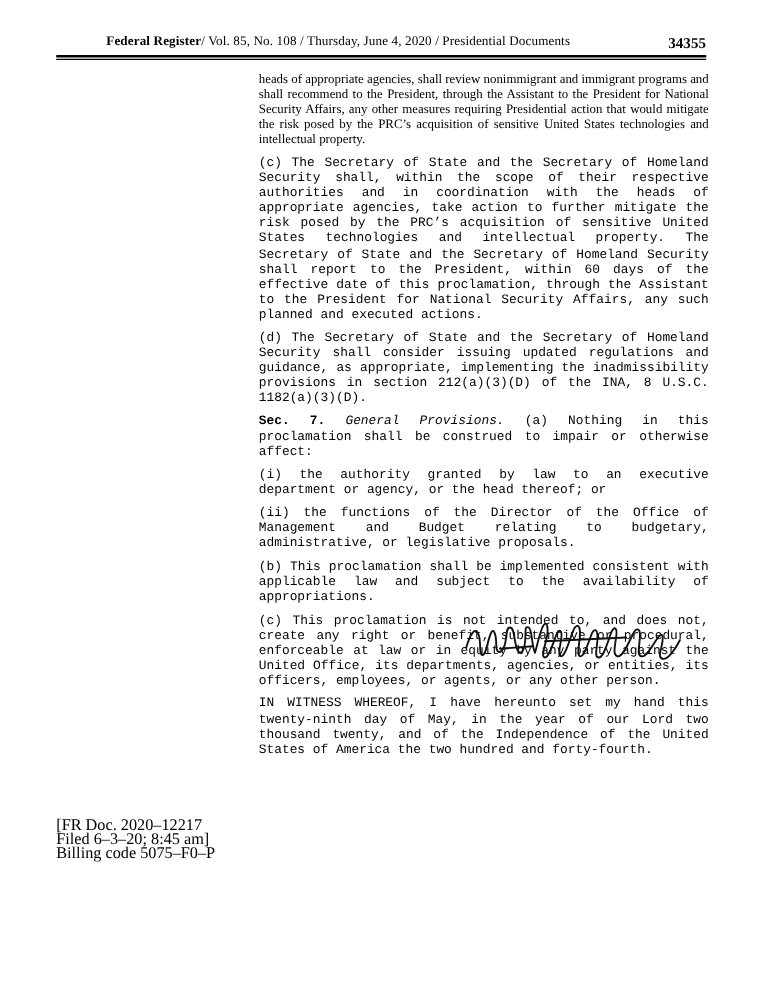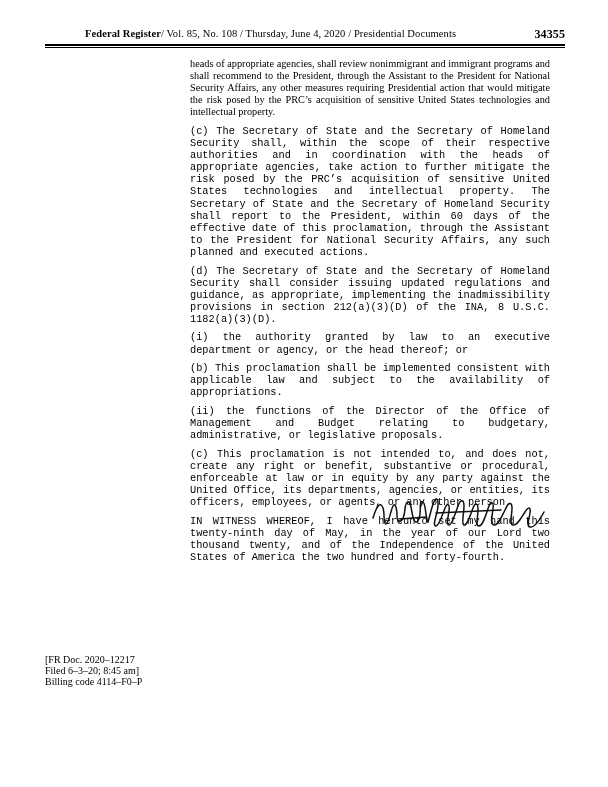--- a/index.html
+++ b/index.html
@@ -59,21 +59,21 @@
   }
   .rule-thin {
     height: 0.8px;
     background: #000;
     width: 100%;
     margin-top: 1.6px;
   }
   
   .col {
     position: absolute;
-    left: 190px;
+    left: 207px;
     top: 58px;
     width: 360px;
     font-size: 10.3px;
     line-height: 12.1px;
     text-align: justify;
   }
   .col p {
     margin: 0 0 0 0;
     text-indent: 0;
   }
@@ -102,21 +102,21 @@
     height: 44px;
   }
   .signature svg {
     display: block;
   }
   
   .docket {
     position: absolute;
     left: 45px;
     top: 654px;
-    font-size: 10px;
+    font-size: 13px;
     line-height: 11.2px;
     color: #000;
   }
   .docket div {
     white-space: nowrap;
   }
 </style>
 </head>
 <body>
 
@@ -133,26 +133,27 @@
   </div>
 
   <div class="col">
 
     <p class="p-flush">heads of appropriate agencies, shall review nonimmigrant and immigrant programs and shall recommend to the President, through the Assistant to the President for National Security Affairs, any other measures requiring Presidential action that would mitigate the risk posed by the PRC’s acquisition of sensitive United States technologies and intellectual property.</p>
 
     <p class="p-ind p-gap">(c) The Secretary of State and the Secretary of Homeland Security shall, within the scope of their respective authorities and in coordination with the heads of appropriate agencies, take action to further mitigate the risk posed by the PRC’s acquisition of sensitive United States technologies and intellectual property. The Secretary of State and the Secretary of Homeland Security shall report to the President, within 60 days of the effective date of this proclamation, through the Assistant to the President for National Security Affairs, any such planned and executed actions.</p>
 
     <p class="p-ind p-gap">(d) The Secretary of State and the Secretary of Homeland Security shall consider issuing updated regulations and guidance, as appropriate, implementing the inadmissibility provisions in section 212(a)(3)(D) of the INA, 8 U.S.C. 1182(a)(3)(D).</p>
 
+    <p class="p-flush p-gap"><span class="sec-head">Sec. 7.</span> <span class="ital">General Provisions.</span> <span>(a) Nothing in this proclamation shall be construed to impair or otherwise affect:</span></p>
 
     <p class="p-ind p-gap">(i) the authority granted by law to an executive department or agency, or the head thereof; or</p>
 
+    <p class="p-ind p-gap">(ii) the functions of the Director of the Office of Management and Budget relating to budgetary, administrative, or legislative proposals.</p>
+
     <p class="p-ind p-gap">(b) This proclamation shall be implemented consistent with applicable law and subject to the availability of appropriations.</p>
-
-    <p class="p-ind p-gap">(ii) the functions of the Director of the Office of Management and Budget relating to budgetary, administrative, or legislative proposals.</p>
 
     <p class="p-ind p-gap">(c) This proclamation is not intended to, and does not, create any right or benefit, substantive or procedural, enforceable at law or in equity by any party against the United Office, its departments, agencies, or entities, its officers, employees, or agents, or any other person.</p>
 
     <p class="p-flush p-gap">IN WITNESS WHEREOF, I have hereunto set my hand this twenty-ninth day of May, in the year of our Lord two thousand twenty, and of the Independence of the United States of America the two hundred and forty-fourth.</p>
 
   </div>
 
   <div class="signature">
     <svg width="180" height="44" viewBox="0 0 180 44" fill="none" xmlns="http://www.w3.org/2000/svg" aria-hidden="true">
       <g stroke="#111111" stroke-width="1.5" stroke-linecap="round" stroke-linejoin="round" fill="none">
@@ -162,16 +163,16 @@
         <path d="M136 14 C138 9, 142 7, 142 14 C142 22, 139 30, 143 31 C147 32, 151 24, 155 18 C158 13, 161 12, 160 19 C159 26, 156 32, 160 33 C164 34, 170 26, 174 18"></path>
         <path d="M66 19 L131 16"></path>
         <path d="M30 25 L56 23"></path>
       </g>
     </svg>
   </div>
 
   <div class="docket">
     <div>[FR Doc. 2020–12217</div>
     <div>Filed 6–3–20; 8:45 am]</div>
-    <div>Billing code 4114–F0–P</div>
+    <div>Billing code 5075–F0–P</div>
   </div>
 
 </div>
 
 </body></html>

